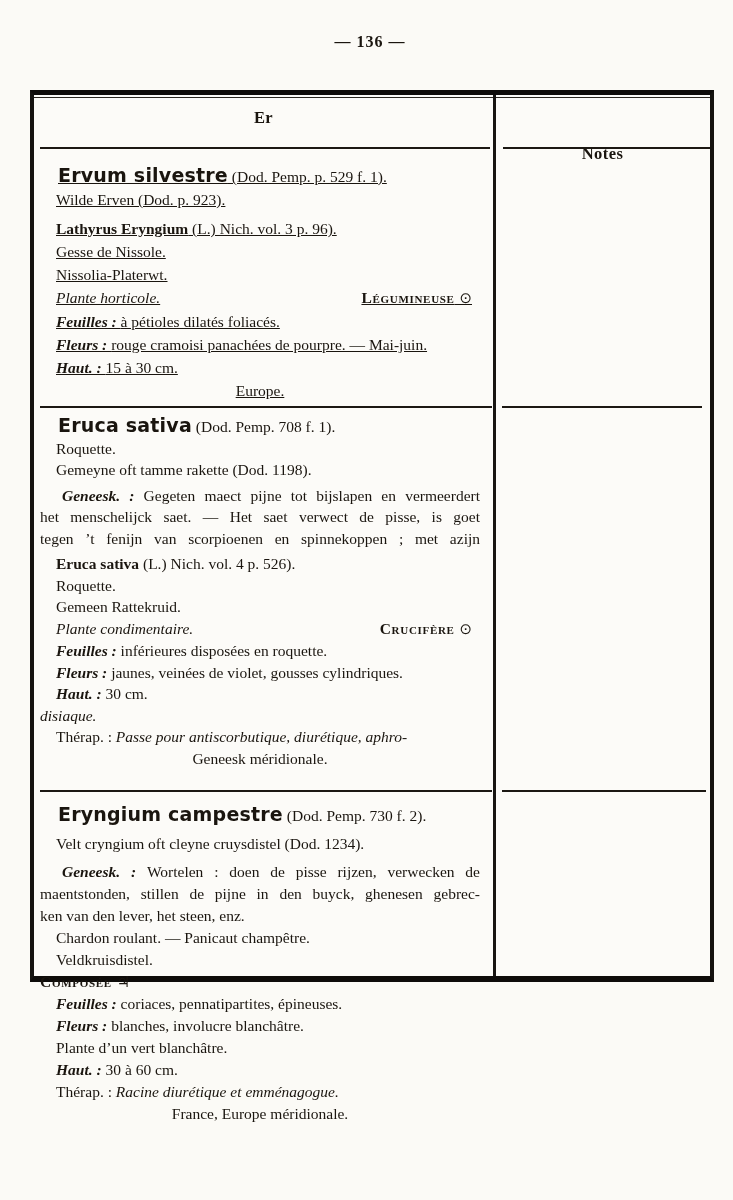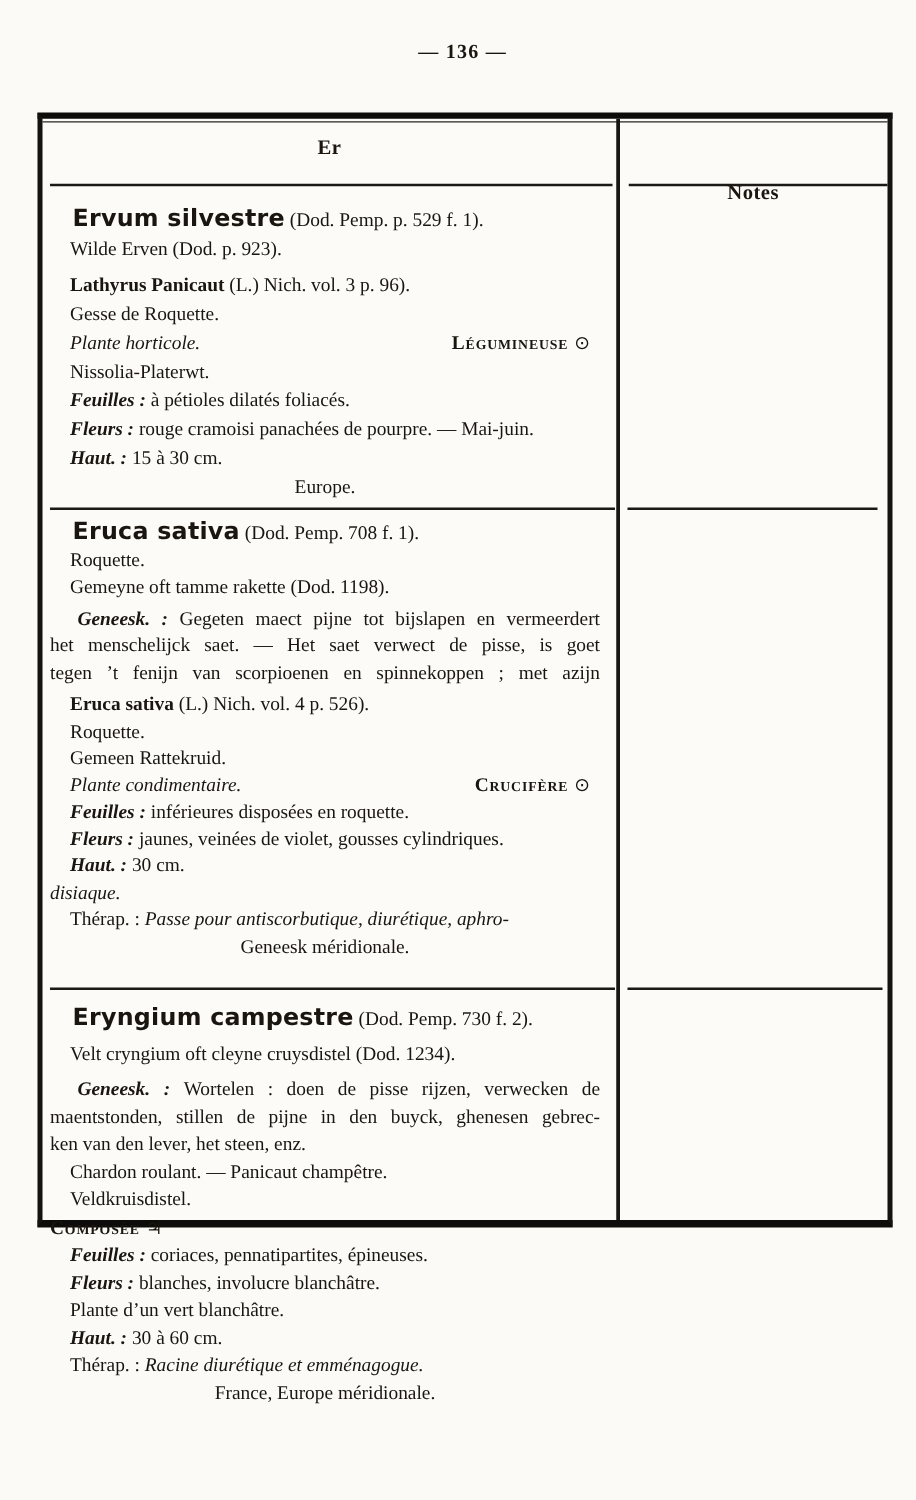--- a/index.html
+++ b/index.html
@@ -48,21 +48,21 @@
   .rule-2-r{left:468px;width:204px;top:695px;}
   
   .left-col{position:absolute;left:6px;width:440px;top:0;bottom:0;}
   .notes-col{position:absolute;left:461px;right:0;top:53px;bottom:0;}
   .notes-cell{position:absolute;left:0;right:0;}
   .notes-cell-1{top:0;height:258px;}
   .notes-cell-2{top:258px;height:384px;}
   .notes-cell-3{top:642px;bottom:0;}
   
   .entry{position:absolute;left:0;right:0;overflow:hidden;box-sizing:border-box;}
-  .entry-1{top:53px;height:257px;padding-top:16px;line-height:23px;}
+  .entry-1{top:53px;height:257px;padding-top:16px;line-height:23px;text-decoration:underline;}
   .entry-2{top:311px;height:383px;padding-top:9px;line-height:21.5px;}
   .entry-3{top:695px;height:367px;padding-top:13px;line-height:22px;}
   .line{font-size:15.5px;padding-left:16px;white-space:nowrap;}
   .line.species{padding-left:18px;white-space:nowrap;}
   .line.cont{padding-left:0;}
   .line.center{padding-left:0;text-align:center;white-space:normal;}
   .line.right{padding-left:0;padding-right:10px;text-align:left;}
   .line.split{display:flex;justify-content:space-between;padding-right:8px;}
   .line.fi{padding-left:22px;}
   .line.jf{white-space:normal;text-align:justify;text-align-last:justify;padding-right:0;}
@@ -94,27 +94,27 @@
   <div class="rule rule-h-r"></div>
   <div class="rule rule-1-l"></div>
   <div class="rule rule-1-r"></div>
   <div class="rule rule-2-l"></div>
   <div class="rule rule-2-r"></div>
 
   <div class="left-col">
       <div class="entry entry-1">
         <div class="line species"><span class="s-sp">Ervum silvestre</span><span class="s-r"> (Dod. Pemp. p. 529 f. 1).</span></div>
         <div class="line n"><span class="s-r">Wilde Erven (Dod. p. 923).</span></div>
-        <div class="line n gap"><span class="s-b">Lathyrus Panicaut</span><span class="s-r"> (L.) Nich. vol. 3 p. 96).</span></div>
-        <div class="line n"><span class="s-r">Gesse de Roquette.</span></div>
+        <div class="line n gap"><span class="s-b">Lathyrus Eryngium</span><span class="s-r"> (L.) Nich. vol. 3 p. 96).</span></div>
+        <div class="line n"><span class="s-r">Gesse de Nissole.</span></div>
+        <div class="line n"><span class="s-r">Nissolia-Platerwt.</span></div>
         <div class="line split">
           <span class="lp"><span class="s-i">Plante horticole.</span></span>
           <span class="rp"><span class="s-sc">Légumineuse</span><span class="s-sym"> ⊙</span></span>
         </div>
-        <div class="line n"><span class="s-r">Nissolia-Platerwt.</span></div>
         <div class="line n"><span class="s-bi">Feuilles : </span><span class="s-r">à pétioles dilatés foliacés.</span></div>
         <div class="line n"><span class="s-bi">Fleurs : </span><span class="s-r">rouge cramoisi panachées de pourpre. — Mai-juin.</span></div>
         <div class="line n"><span class="s-bi">Haut. : </span><span class="s-r">15 à 30 cm.</span></div>
         <div class="line center"><span class="s-r">Europe.</span></div>
       </div>
       <div class="entry entry-2">
         <div class="line species"><span class="s-sp">Eruca sativa</span><span class="s-r"> (Dod. Pemp. 708 f. 1).</span></div>
         <div class="line n"><span class="s-r">Roquette.</span></div>
         <div class="line n"><span class="s-r">Gemeyne oft tamme rakette (Dod. 1198).</span></div>
         <div class="line fi jf gap"><span class="s-bi">Geneesk. : </span><span class="s-r">Gegeten maect pijne tot bijslapen en vermeerdert</span></div>

